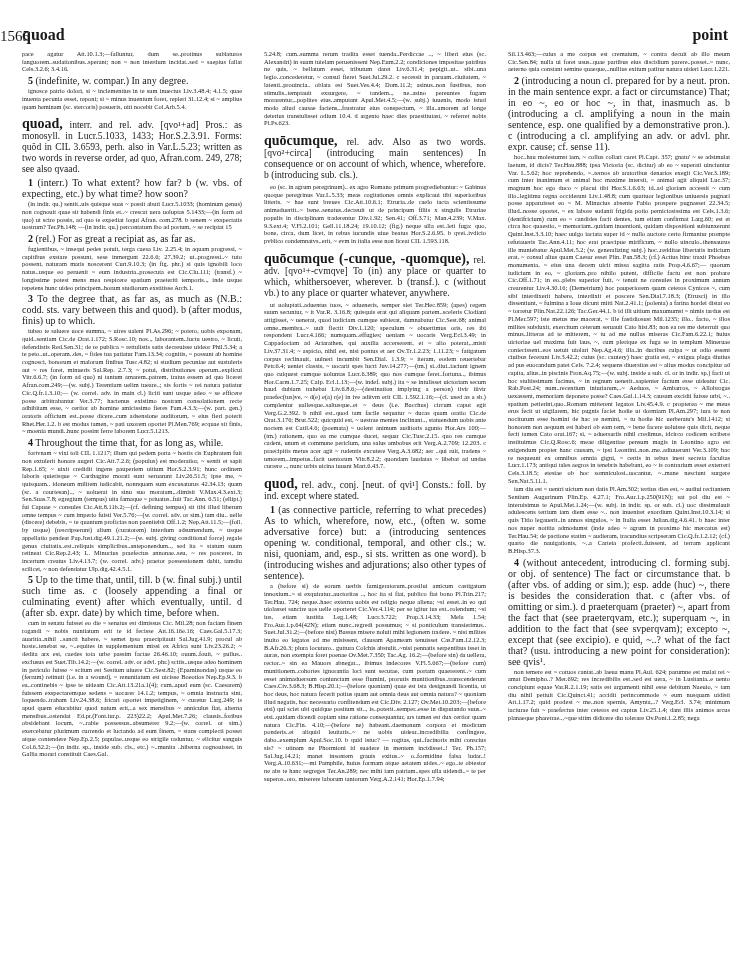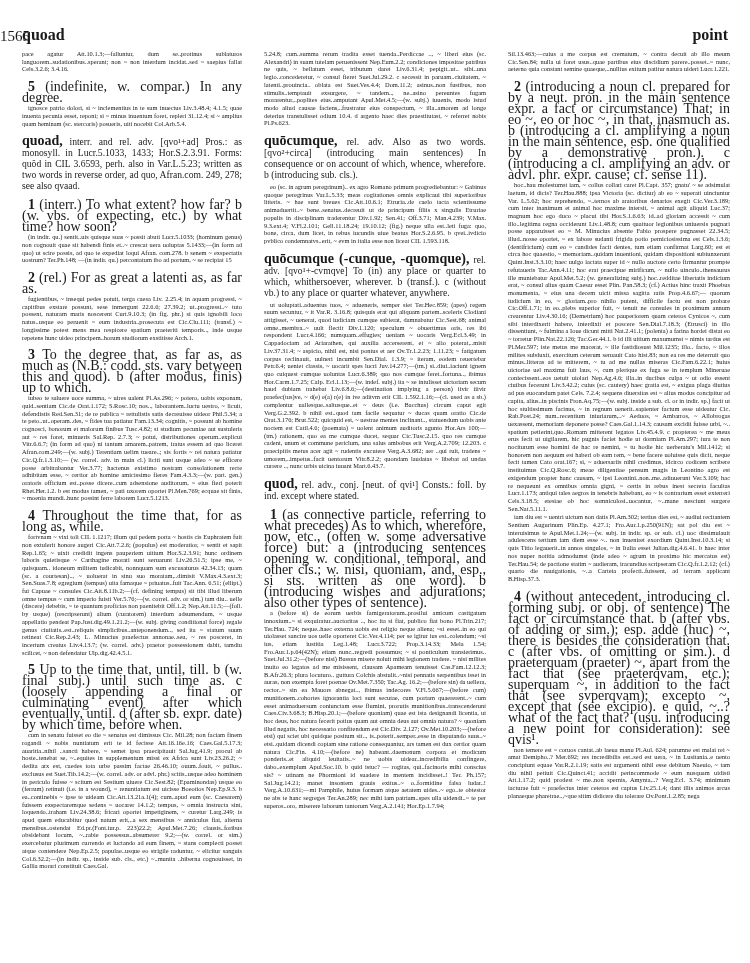--- a/index.html
+++ b/index.html
@@ -8,42 +8,42 @@
   .running-head { position:absolute; top:26px; left:0; width:750px; height:20px; }
   .rh-left { position:absolute; left:22px; top:0; font-weight:bold; font-size:16px; }
   .rh-center { position:absolute; left:0; width:750px; text-align:left; top:2px; font-size:15px; }
   .rh-right { position:absolute; right:22px; top:0; font-weight:bold; font-size:16px; }
   .col { position:absolute; top:50px; width:220px; text-align:justify; }
   .col-1 { left:22px; }
   .col-2 { left:264px; width:222px; }
   .col-3 { left:508px; width:222px; }
   .cite { font-size:6.4px; line-height:7.7px; margin:0 0 1px 0; text-indent:6px; }
   .cite.first { text-indent:0; }
-  .sense { font-size:14px; line-height:11px; margin:8px 0 1px 0; text-indent:6px; }
+  .sense { font-size:10px; line-height:11px; margin:2px 0 1px 0; text-indent:6px; }
   .sense .num { font-weight:bold; }
   .entry { font-size:9.6px; line-height:11px; margin:8px 0 3px 0; }
   .entry .hw { font-weight:bold; font-size:14px; }
 </style>
 </head>
 <body>
 
 <div class="running-head">
   <span class="rh-left">quoad</span>
   <span class="rh-center">1565</span>
   <span class="rh-right">point</span>
 </div>
 
 <div class="col col-1">
     <p class="cite first">pace agatur Att.10.1.3;—falluntur, dum se..protinus sublaturos languorem..sudationibus..sperant; non ~ non interdum incidat..sed ~ saepius fallat Cels.3.2.6; 3.4.16.</p>
     <p class="sense"><span class="num">5</span> <span>(indefinite, w. compar.) In any degree.</span></p>
     <p class="cite">ignosce patrio dolori, si ~ inclementius in te sum inuectus Liv.3.48.4; 4.1.5; quae inuenta pecunia esset, reponi; si ~ minus inuentum foret, repleri 31.12.4; si ~ amplius quam heminam (sc. stercoris) posueris, uiti nocebit Col.Arb.5.4.</p>
     <p class="entry"><span class="hw">quoad,</span> <span>interr. and rel. adv. [qvo¹+ad] Pros.: as monosyll. in Lucr.5.1033, 1433; Hor.S.2.3.91. Forms: quŏd in CIL 3.6593, perh. also in Var.L.5.23; written as two words in reverse order, ad quo, Afran.com. 249, 278; see also qvaad.</span></p>
     <p class="sense"><span class="num">1</span> <span>(interr.) To what extent? how far? b (w. vbs. of expecting, etc.) by what time? how soon?</span></p>
     <p class="cite">(in indir. qu.) sentit..uis quisque suas ~ possit abuti Lucr.5.1033; (hominum genus) non cognouit quae sit habendi finis et..~ crescat uera uoluptas 5.1433;—(in form ad quo) ut scire possis, ad quo te expediat loqui Afran. com.278. b senem ~ exspectatis uostrum? Ter.Ph.148; —(in indir. qu.) percontatum ibo ad portum, ~ se recipiat 15</p>
-    <p class="sense"><span class="num">2</span> <span>(rel.) For as great a latenti as, as far as.</span></p>
+    <p class="sense"><span class="num">2</span> <span>(rel.) For as great a recipiat as, as far as.</span></p>
     <p class="cite">fugientibus, ~ insequi pedes potuit, terga caesa Liv. 2.25.4; in aquam progressi, ~ capitibus exstare possunt, sese inmergunt 22.6.6; 27.39.2; ut..progressi..~ tuto possent, naturam maris noscerent Curt.9.10.3; (in fig. phr.) si quis ignobili loco natus..usque eo peruenit ~ eum industria..prosecuta est Cic.Clu.111; (transf.) ~ longissime potest mens mea respicere spatium praeteriti temporis.., inde usque repetens hunc uideo principem..horum studiorum exstitisse Arch.1.</p>
     <p class="sense"><span class="num">3</span> <span>To the degree that, as far as, as much as (N.B.: codd. sts. vary between this and quod). b (after modus, finis) up to which.</span></p>
     <p class="cite">iubeo te saluere uoce summa, ~ uires ualent Pl.As.296; ~ potero, uobis exponam, quid..sentiam Cic.de Orat.1.172; S.Rosc.10; nos.., laborantem..luctu uestro, ~ licuit, defendistis Red.Sen.31; de re publica ~ rettulistis satis decreuisse uideor Phil.5.34; a te peto..ut..operam..des, ~ fides tua patiatur Fam.13.34; cognitis, ~ possunt ab homine cognosci, bonorum et malorum finibus Tusc.4.82; si studium pecuniae aut sustuleris aut ~ res foret, minueris Sal.Rep. 2.7.3; ~ potui, distributiones operum..explicui Vitr.6.6.7; (in form ad quo) ni tantum amarem..patrem, iratus essem ad quo liceret Afran.com.249;—(w. subj.) Terentiam uelim tueare..; sis fortis ~ rei natura patiatur Cic.Q.fr.1.3.10;— (w. correl. adv. in main cl.) liciti sunt usque adeo ~ se efficere posse arbitrabantur Ver.3.77; hactenus existimo nostram consolationem recte adhibitam esse, ~ certior ab homine amicissimo fieres Fam.4.3.3;—(w. part. gen.) oratoris officium est..posse dicere..cum adsensione auditorum, ~ eius fieri poterit Rhet.Her.1.2. b est modus tamen, ~ pati uxorem oportet Pl.Men.769; ecquae sit finis, ~ moenia mundi..hunc possint ferre laborem Lucr.5.1213.</p>
     <p class="sense"><span class="num">4</span> <span>Throughout the time that, for as long as, while.</span></p>
     <p class="cite">fortvnam ~ vixi toli CIL 1.1217; illum qui pedem porta ~ hostis cis Euphratem fuit non extulerit honore augeri Cic.Att.7.2.6; (populus) est moderatior, ~ sentit et sapit Rep.1.65; ~ uixit credidit ingens pauperiem uitium Hor.S.2.3.91; hunc ordinem laboris quietisque ~ Carthagine morati sunt seruarunt Liv.26.51.5; ipse me, ~ quisquam.. idoneum militem iudicabit, nonnquam sum excusaturus 42.34.13; quam (sc. a courtesan).., ~ uoluerat in sinu suo moratam,..dimisit V.Max.4.3.ext.3; Sen.Suas.7.8; egregium (tempus) uita famaque ~ priuatus..fuit Tac.Ann. 6.51; (ellipt.) fui Capuae ~ consules Cic.Att.8.11b.2;—(cf. defining tempus) sit tibi illud liberum omne tempus ~ cum imperio fuisti Ver.5.76;—(w. correl. adv. or sim.) tam diu.. uelle (discere) debebis, ~ te quantum proficias non paenitebit Off.1.2; Nep.Att.11.5;—(foll. by usque) (rescripserunt) alium (curatorem) interdum adsumendum, ~ usque appellatio pendeat Pap.Just.dig.49.1.21.2;—(w. subj. giving conditional force) regale genus ciuitatis..est..reliquis simplicibus..anteponendum.., sed ita ~ statum suum retineat Cic.Rep.2.43; L. Minucius praefectus annonae..seu, ~ res posceret, in incertum creatus Liv.4.13.7; (w. correl. adv.) praetor possessionem dabit, tamdiu scilicet, ~ non defendatur Ulp.dig.42.4.5.1.</p>
     <p class="sense"><span class="num">5</span> <span>Up to the time that, until, till. b (w. final subj.) until such time as. c (loosely appending a final or culminating event) after which eventually, until. d (after sb. expr. date) by which time, before when.</span></p>
     <p class="cite">cum in senatu fuisset eo die ~ senatus est dimissus Cic. Mil.28; non faciam finem rogandi ~ nobis nuntiatum erit te id fecisse Att.16.16e.16; Caes.Gal.5.17.3; auaritia..nihil ..sancti habere, ~ semet ipsa praecipitauit Sal.Jug.41.9; procul ab hoste..tenebat se, ~..equites in supplementum missi ex Africa sunt Liv.23.26.2; ~ dedita arx est, caedes tota urbe passim factae 26.46.10; ouum..fouit, ~ pullus.. exclusus est Suet.Tib.14.2;—(w. correl. adv. or advl. phr.) scitis..usque adeo hominem in periculo fuisse ~ scitum est Sestium uiuere Cic.Sest.82; (Epaminondas) usque eo (ferrum) retinuit (i.e. in a wound), ~ renuntiatum est uicisse Boeotios Nep.Ep.9.3. b ea..continebis ~ ipse te uideam Cic.Att.13.21a.1(4); cum..apud eum (sc. Caesarem) fuissem exspectaremque sedens ~ uocarer 14.1.2; tempus, ~ omnia instructa sint, loquendo..traham Liv.24.38.6; fricari oportet impetiginem, ~ curetur Larg.249; is apud quem educabitur quod natum erit,..a sex mensibus ~ anniculus fiat, alterna mensibus..ostendat Ed.pr.(Font.iur.p. 223)22.2; Apul.Met.7.26; clausis..foribus obsidebant locum, ~..rabie possessus..absumerer 9.2;—(w. correl. or sim.) exercebatur plurimum currendo et luctando ad eum finem, ~ stans complecti posset atque contendere Nep.Ep.2.5; papulae..usque eo strigile raduntur, ~ elicitur sanguis Col.6.32.2;—(in indir. sp., inside sub. cls., etc.) ~..munita ..hiberna cognouisset, in Gallia morari constituit Caes.Gal.</p>
   </div>
 <div class="col col-2">
     <p class="cite first">5.24.8; cum..summa rerum tradita esset tuenda..Perdiccae .., ~ liberi eius (sc. Alexandri) in suam tutelam peruenissent Nep.Eum.2.2; condiciones impositae patribus ne quis, ~ bellatum esset, tributum daret Liv.6.31.4; pepigit..ut.. sibi..una legio..concederetur, ~ consul fieret Suet.Jul.29.2. c secessit in paruam..ciuitatem, ~ latenti..prouincia.. oblata est Suet.Ves.4.4; Dom.11.2; asinus..non fustibus, non stimulis..temptauit exsurgere, ~ tandem.., ne..asino pereuntes fugam morarentur,..poplites eius..amputant Apul.Met.4.5;—(w. subj.) iuuenis, modo istud modo aliud causae faciens,..frustratur eius conspectum, ~ illa..amorem ad longe deterius transtulisset odium 10.4. d argento haec dies praestitutast, ~ referret nobis Pl.Ps.623.</p>

